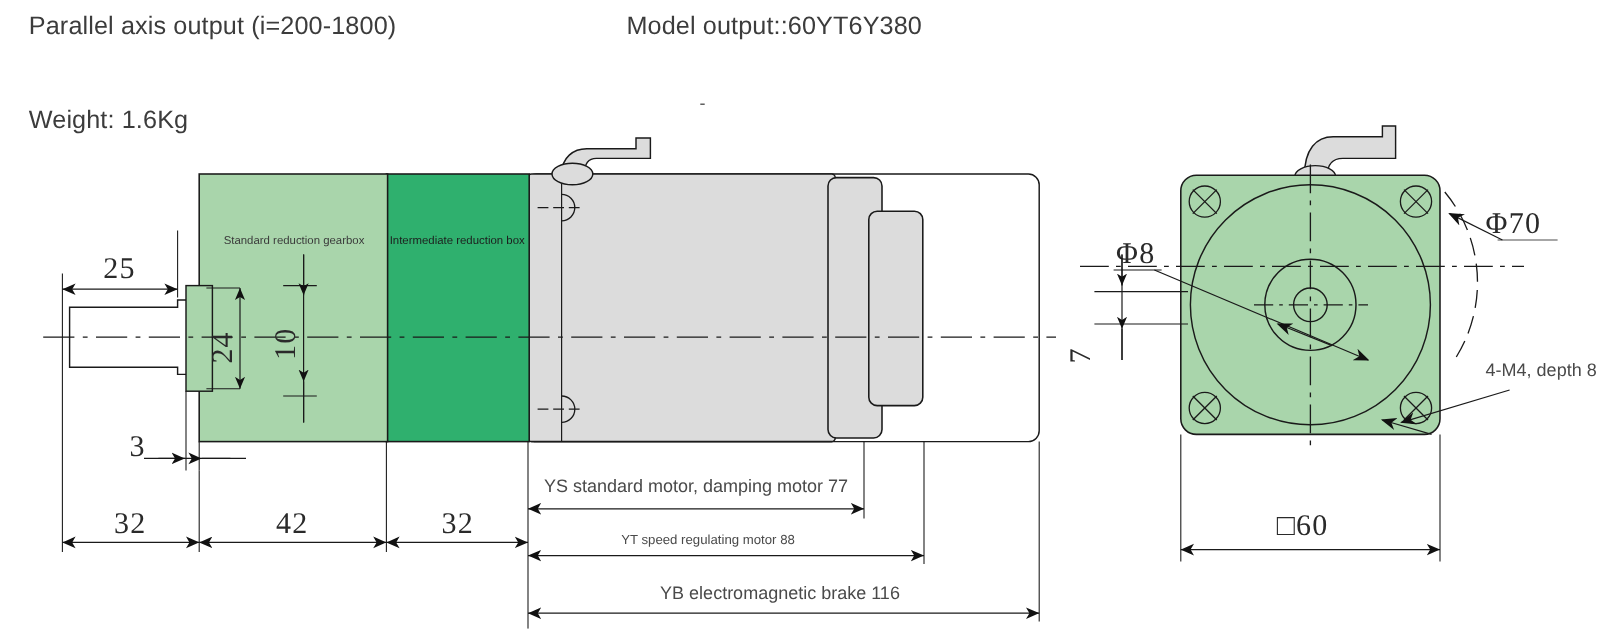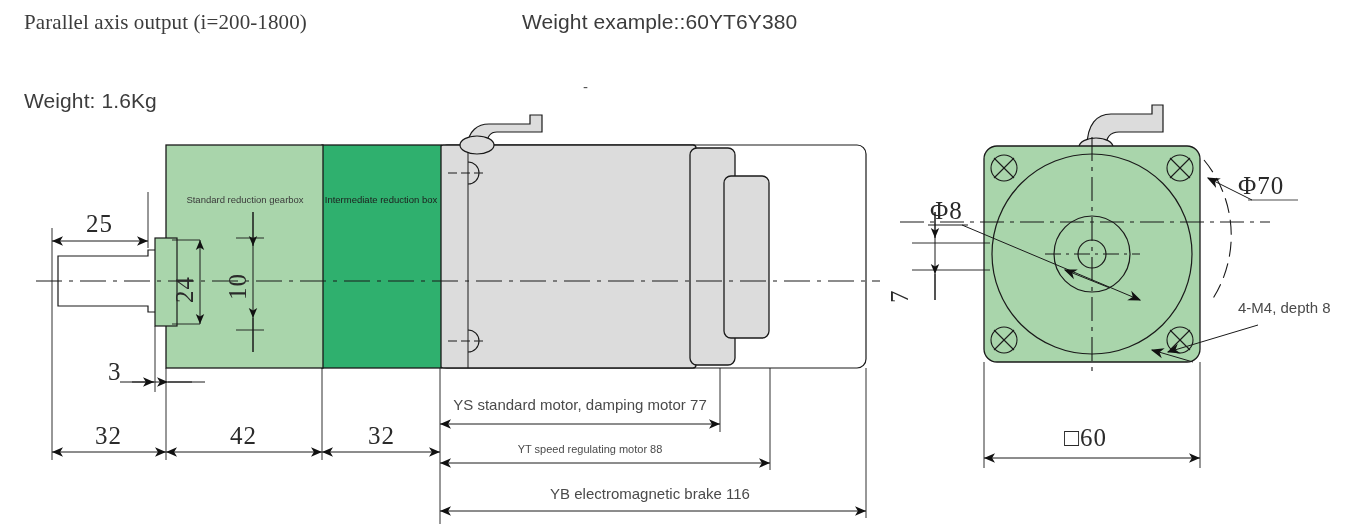--- a/index.html
+++ b/index.html
@@ -1,36 +1,36 @@
 <!DOCTYPE html>
 <html><head>
 <meta charset="utf-8">
 <style>
   html,body{margin:0;padding:0;background:#ffffff;}
   body{width:1351px;height:524px;font-family:"Liberation Sans",sans-serif;color:#3c3c3c;overflow:hidden;}
   #stage{position:relative;width:1351px;height:524px;}
   .hdr{position:absolute;font-size:21px;color:#3c3c3c;white-space:nowrap;letter-spacing:.1px;}
-  #t-parallel{left:24px;top:10px;font-family:Liberation Serif, serif;}
+  #t-parallel{left:24px;top:10px;}
   #t-model{left:522px;top:10px;}
   #t-weight{left:24px;top:72px;margin-top:17px;}
   #t-dash{left:583px;top:78px;font-size:15px;color:#555;}
   svg{position:absolute;left:0;top:0;width:1351px;height:524px;}
   .dimtxt{font-size:25px;fill:#2a2a2a;font-family:"Liberation Serif",serif;letter-spacing:1px;}
   .lbltxt{font-size:15px;fill:#4a4a4a;}
   .lblsm{font-size:11px;fill:#4a4a4a;}
   .boxlbl{font-size:9.5px;fill:#3a3a3a;}
   .boxlbl2{font-size:9.5px;fill:#1d1d1d;}
 </style>
 </head>
 <body>
 
 <div id="stage">
 
   <div class="hdr" id="t-parallel">Parallel axis output (i=200-1800)</div>
-  <div class="hdr" id="t-model">Weight example::60YT6Y380</div>
+  <div class="hdr" id="t-model">Model output::60YT6Y380</div>
   <div class="hdr" id="t-weight">Weight: 1.6Kg</div>
   <div class="hdr" id="t-dash">-</div>
 
   <svg viewBox="0 0 1351 524">
     <defs>
       <marker id="ahR" viewBox="0 0 10 10" refX="10" refY="5" markerWidth="11" markerHeight="11" orient="auto">
         <path d="M0,0.6 L10,5 L0,9.4 L2.6,5 Z" fill="#111"></path>
       </marker>
       <marker id="ahL" viewBox="0 0 10 10" refX="0" refY="5" markerWidth="11" markerHeight="11" orient="auto">
         <path d="M10,0.6 L0,5 L10,9.4 L7.4,5 Z" fill="#111"></path>

